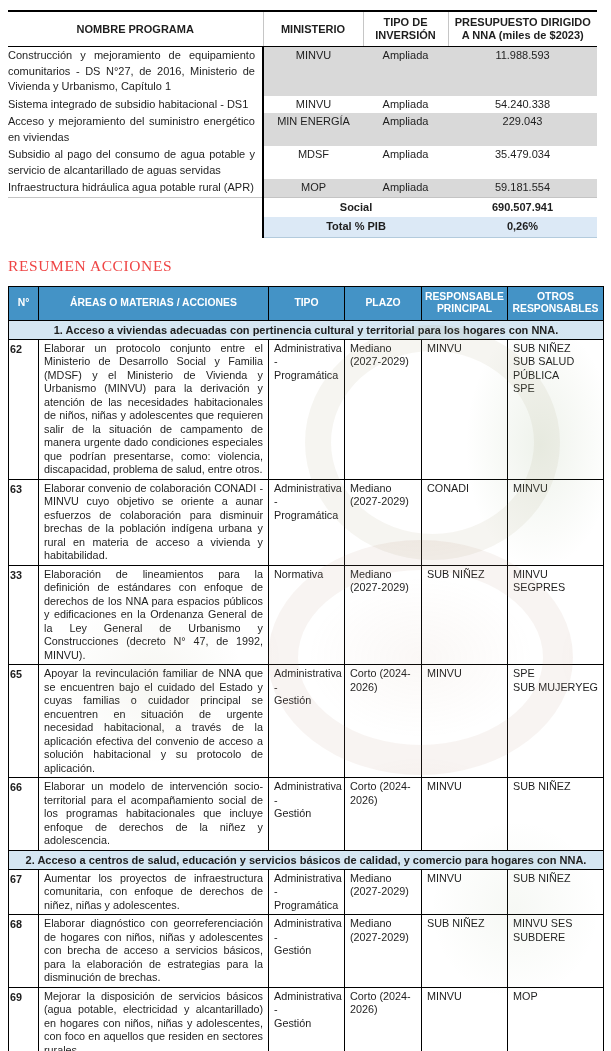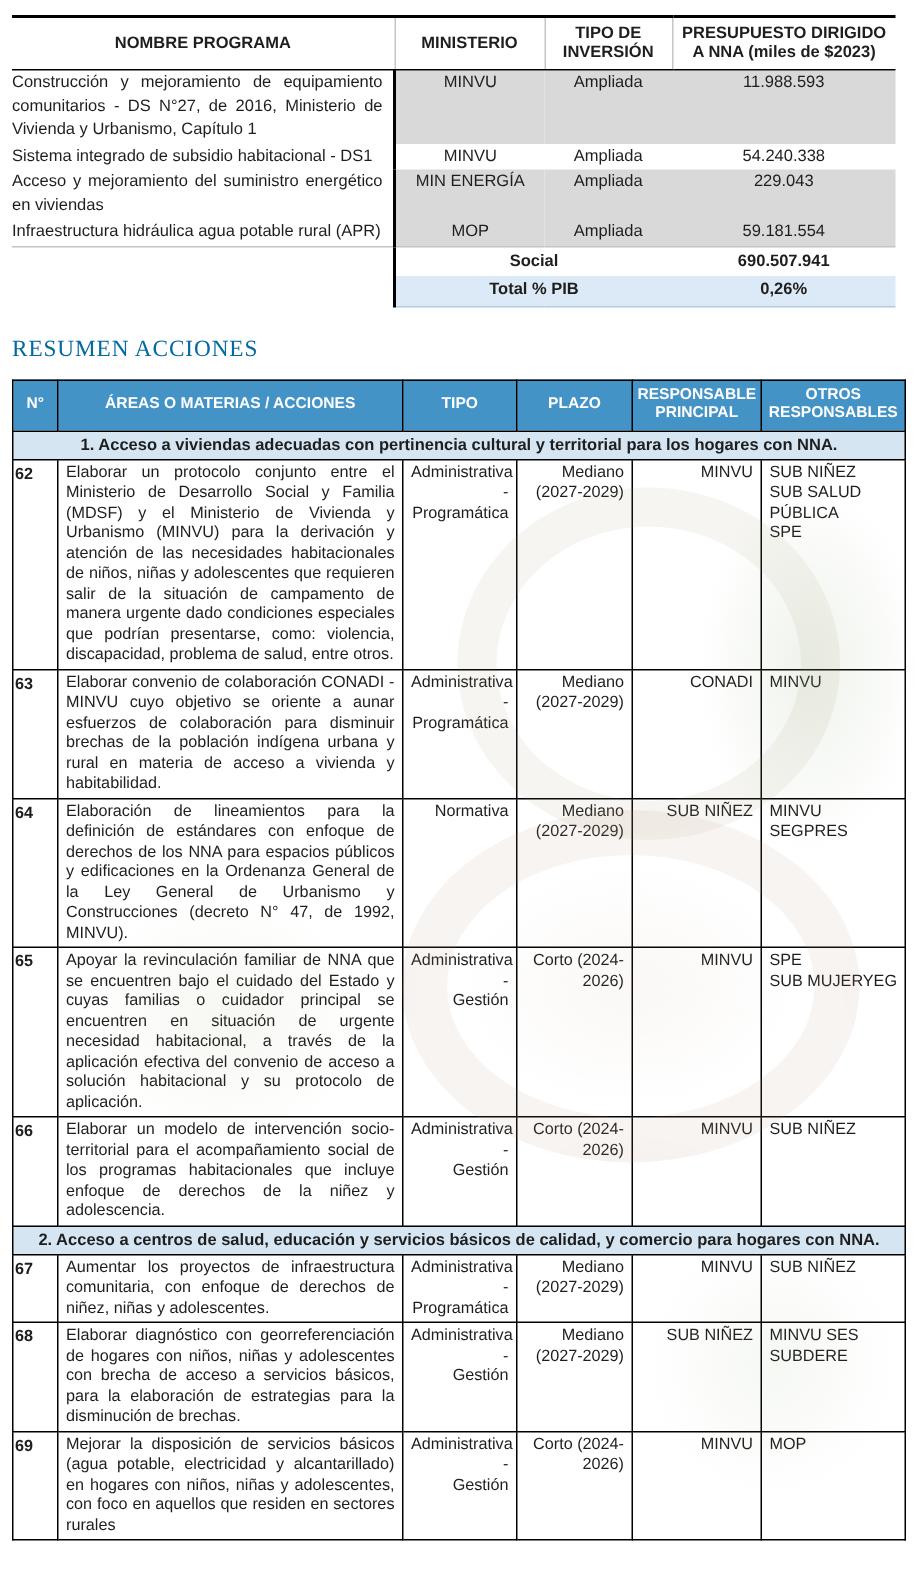--- a/index.html
+++ b/index.html
@@ -48,39 +48,39 @@
   .budget tr.shaded td.bg { background: var(--row-gray, #D9D9D9); }
   .budget tr.total-row td { font-weight: bold; border-top: 1px solid #c4c4c4; padding: 2px 5px; }
   .budget tr.total-row td.bg { background: #fff; }
   .budget tr.pib-row td { font-weight: bold; background: var(--pib-blue, #DCE9F6); border-bottom: 1px solid #b3cbdd; padding: 2px 5px; }
   .budget tr.pib-row td.lbl-spacer, .budget tr.total-row td.lbl-spacer { background: #fff !important; border-bottom: none; }
 
   
   .resumen {
     font-family: "Liberation Serif", serif;
     font-size: 15.5px; font-weight: normal; letter-spacing: 0.6px;
-    color: #0369a1; margin: 19px 0 11px 0;
+    color: #ef4444; margin: 19px 0 11px 0;
     position: relative; z-index: 1;
   }
 
   
   .actions { width: 595px; font-size: 10.8px; }
   .actions th {
     background: var(--header-blue, #4493C6); color: #ffffff;
     border: 1px solid #000; font-size: 10.4px; line-height: 12.5px;
     font-weight: bold; text-align: center; vertical-align: middle; padding: 4px 2px;
   }
   .actions td { border: 1px solid #000; vertical-align: top; padding: 2px 5px; line-height: 13.5px; }
   .actions tr.section td {
     background: var(--section-blue, #D5E6F2); font-weight: bold;
     text-align: center; padding: 2px 4px; line-height: 14px; font-size: 11px;
   }
   .actions td.num { font-weight: bold; text-align: left; padding: 3px 1px; }
   .actions td.accion { text-align: justify; }
-  .actions td.tipo, .actions td.plazo, .actions td.resp { text-align: right; white-space: pre-line; }
+  .actions td.tipo, .actions td.plazo, .actions td.resp { text-align: left; white-space: pre-line; }
   .actions td.otros { text-align: left; white-space: pre-line; }
 </style>
 </head>
 <body>
 
 <div class="page">
 
   <div class="wm wm-ring1"></div>
   <div class="wm wm-blot1"></div>
   <div class="wm wm-ring2"></div>
@@ -113,20 +113,26 @@
     <td class="program">Sistema integrado de subsidio habitacional - DS1</td>
     <td class="bg bg-first">MINVU</td>
     <td class="bg">Ampliada</td>
     <td class="bg">54.240.338</td>
   </tr>
         <tr class="shaded">
     <td class="program">Acceso y mejoramiento del suministro energético en viviendas</td>
     <td class="bg bg-first">MIN ENERGÍA</td>
     <td class="bg">Ampliada</td>
     <td class="bg">229.043</td>
+  </tr>
+        <tr>
+    <td class="program">Subsidio al pago del consumo de agua potable y servicio de alcantarillado de aguas servidas</td>
+    <td class="bg bg-first">MDSF</td>
+    <td class="bg">Ampliada</td>
+    <td class="bg">35.479.034</td>
   </tr>
         <tr class="shaded">
     <td class="program">Infraestructura hidráulica agua potable rural (APR)</td>
     <td class="bg bg-first">MOP</td>
     <td class="bg">Ampliada</td>
     <td class="bg">59.181.554</td>
   </tr>
       </tbody>
     <tbody>
       <tr class="total-row">
@@ -183,21 +189,21 @@
     <td class="num">63</td>
     <td class="accion">Elaborar convenio de colaboración CONADI - MINVU cuyo objetivo se oriente a aunar esfuerzos de colaboración para disminuir brechas de la población indígena urbana y rural en materia de acceso a vivienda y habitabilidad.</td>
     <td class="tipo">Administrativa -
 Programática</td>
     <td class="plazo">Mediano
 (2027-2029)</td>
     <td class="resp">CONADI</td>
     <td class="otros">MINVU</td>
   </tr>
         <tr>
-    <td class="num">64</td>
+    <td class="num">33</td>
     <td class="accion">Elaboración de lineamientos para la definición de estándares con enfoque de derechos de los NNA para espacios públicos y edificaciones en la Ordenanza General de la Ley General de Urbanismo y Construcciones (decreto N° 47, de 1992, MINVU).</td>
     <td class="tipo">Normativa</td>
     <td class="plazo">Mediano
 (2027-2029)</td>
     <td class="resp">SUB NIÑEZ</td>
     <td class="otros">MINVU
 SEGPRES</td>
   </tr>
         <tr>
     <td class="num">65</td>

